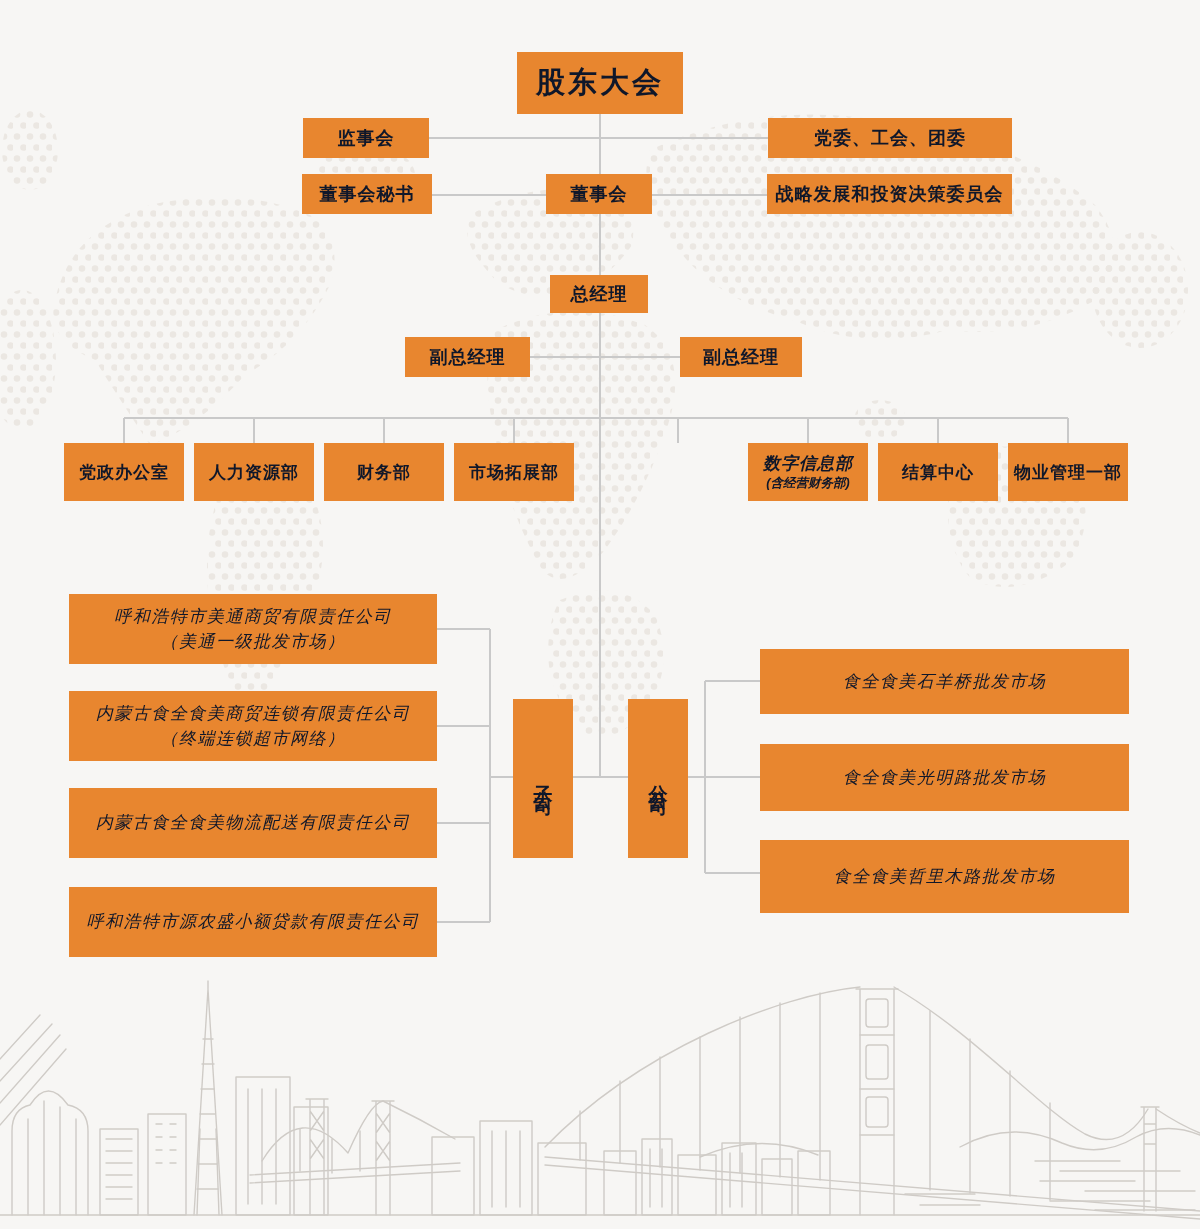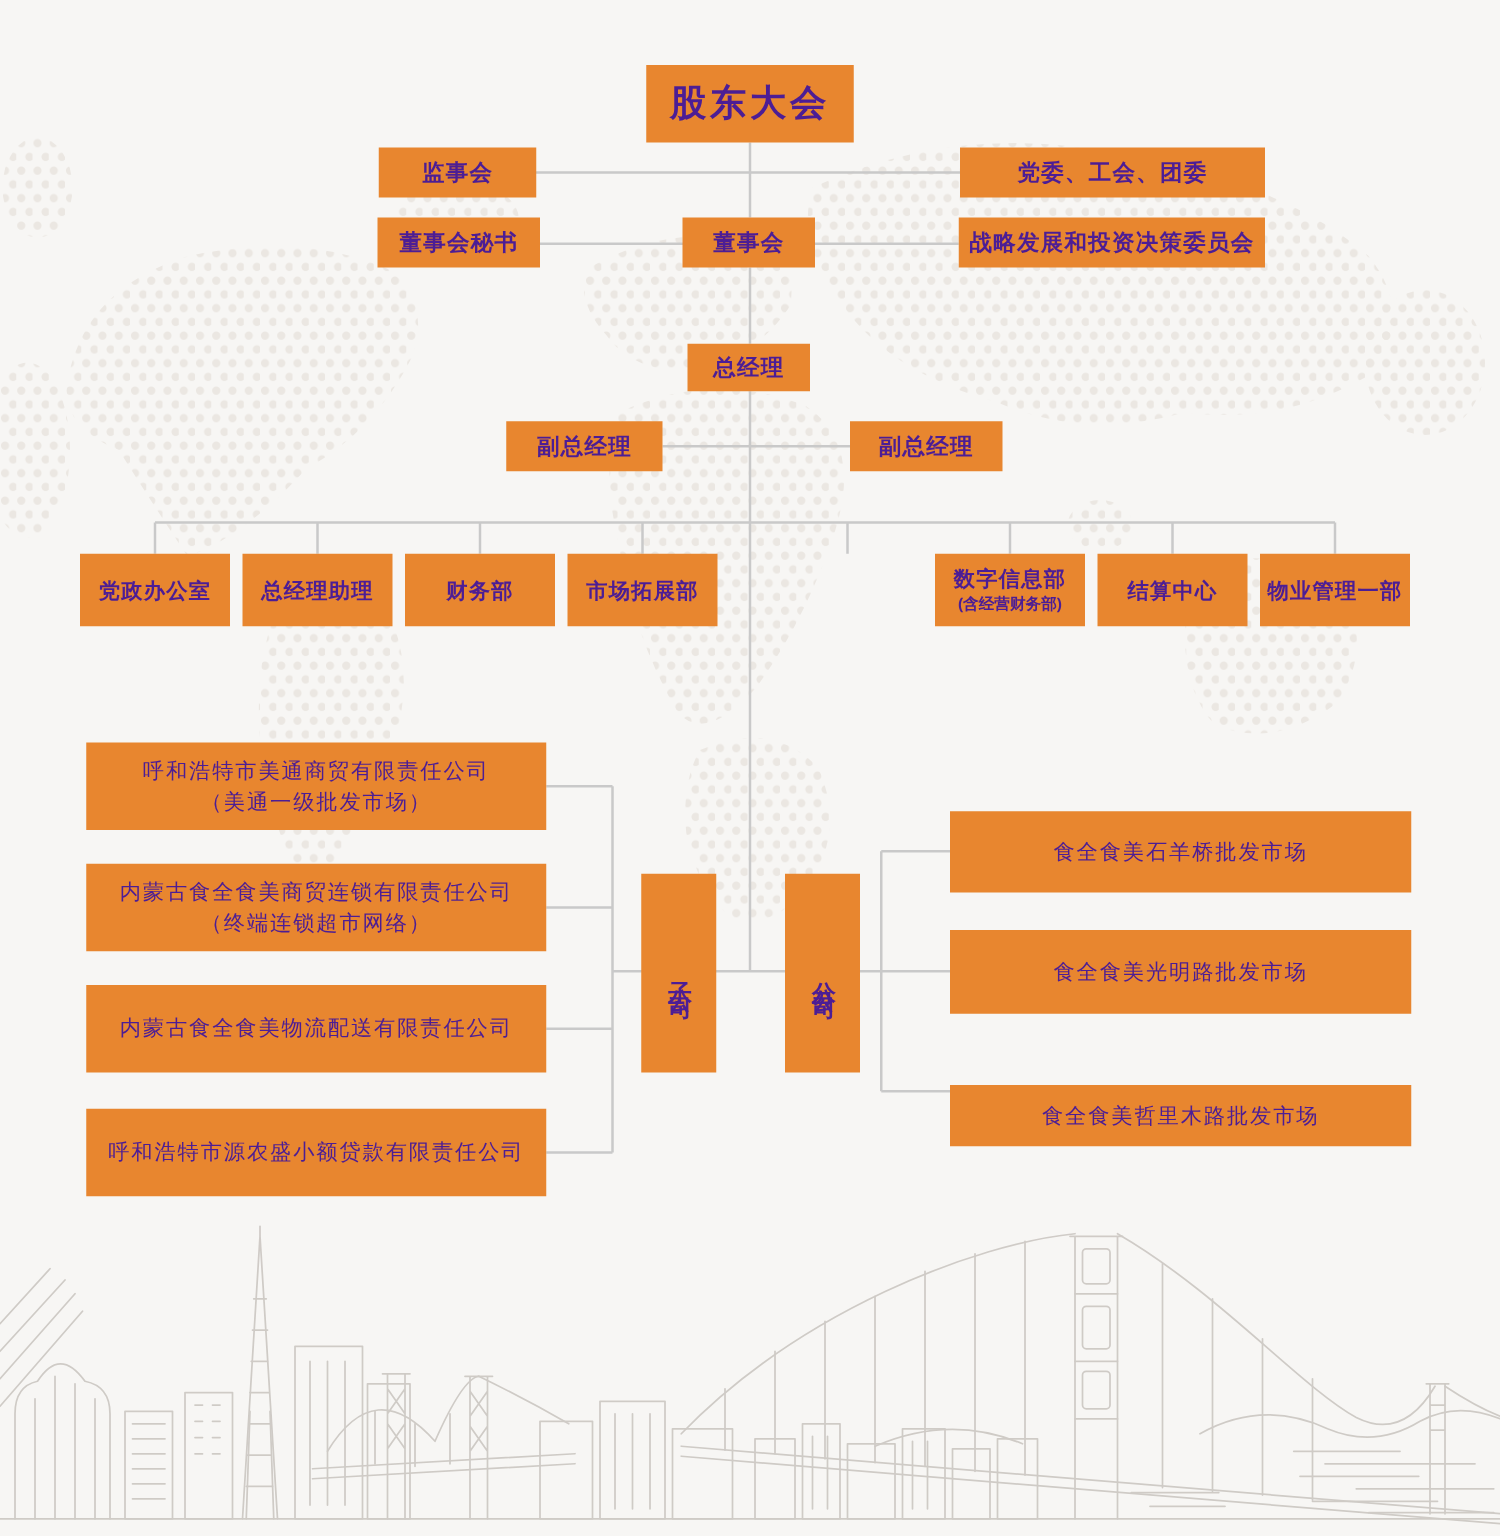--- a/index.html
+++ b/index.html
@@ -6,29 +6,29 @@
   #canvas{
     position:relative;width:1200px;height:1229px;overflow:hidden;
     background:#f7f6f4;
     font-family:"Liberation Sans","DejaVu Sans",sans-serif;
   }
   .layer{position:absolute;left:0;top:0;}
   .deco{z-index:0;}
   .wires{z-index:1;}
   .box{
     position:absolute;z-index:2;box-sizing:border-box;
-    background:#e8862f;color:#4c1d95;
+    background:#e8862f;color:#0f172a;
     display:flex;align-items:center;justify-content:center;text-align:center;
   }
   .b-lg{font-size:29px;font-weight:bold;letter-spacing:3px;}
   .b-sm{font-size:18px;font-weight:bold;letter-spacing:1px;}
   .b-dept{font-size:17px;font-weight:bold;letter-spacing:1px;}
   .b-dept .sub{font-size:12.5px;letter-spacing:0;}
   .b-wide{font-size:17px;font-weight:400;letter-spacing:1.5px;}
-  .stack{display:flex;flex-direction:column;justify-content:center;line-height:1.5;width:100%;}
+  .stack{display:flex;flex-direction:column;justify-content:center;line-height:1.5;width:100%;font-style:italic;}
   .b-dept .stack{line-height:1.3;}
   .sub:empty{display:none;}
   .vert{
     writing-mode:vertical-rl;font-size:19px;font-weight:bold;letter-spacing:6px;
   }
 </style>
 </head>
 <body>
 
 <div id="canvas">
@@ -153,21 +153,21 @@
     <span>副总经理</span>
   </div>
   <div class="box b-sm" style="left:680px;top:337px;width:122px;height:40px">
     <span>副总经理</span>
   </div>
 
   <div class="box b-dept" style="left:64px;top:443px;width:120px;height:58px">
     <span>党政办公室</span>
   </div>
   <div class="box b-dept" style="left:194px;top:443px;width:120px;height:58px">
-    <span>总经理助理</span>
+    <span>人力资源部</span>
   </div>
   <div class="box b-dept" style="left:324px;top:443px;width:120px;height:58px">
     <span>财务部</span>
   </div>
   <div class="box b-dept" style="left:454px;top:443px;width:120px;height:58px">
     <span>市场拓展部</span>
   </div>
   <div class="box b-dept" style="left:748px;top:443px;width:120px;height:58px">
     <div class="stack">
       <div>数字信息部</div>
@@ -217,20 +217,20 @@
     <div class="stack">
       <div>食全食美石羊桥批发市场</div>
     </div>
   </div>
   <div class="box b-wide" style="left:760px;top:744px;width:369px;height:67px">
     <div class="stack">
       <div>食全食美光明路批发市场</div>
 
     </div>
   </div>
-  <div class="box b-wide" style="left:760px;top:868px;width:369px;height:49px">
+  <div class="box b-wide" style="left:760px;top:840px;width:369px;height:73px">
     <div class="stack">
       <div>食全食美哲里木路批发市场</div>
 
     </div>
   </div>
 
 </div>
 
 </body></html>

